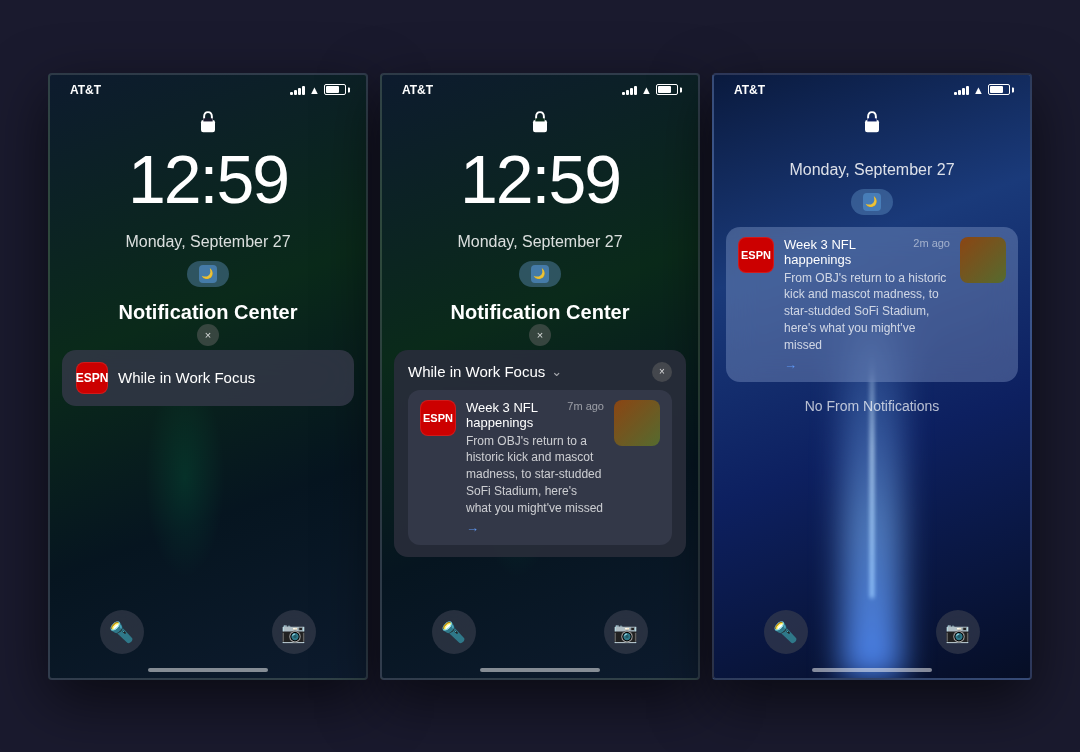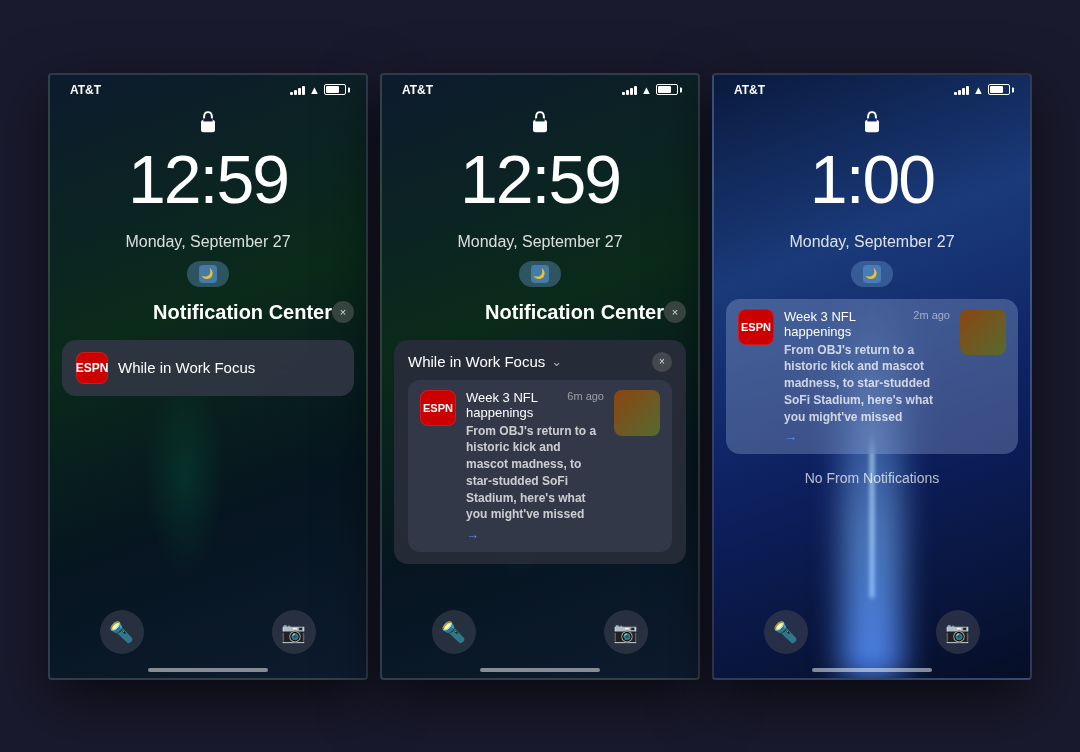--- a/index.html
+++ b/index.html
@@ -213,23 +213,24 @@
 
     
     .notification-center {
       position: relative;
       z-index: 10;
       margin: 14px 12px 0;
     }
 
     .nc-header {
       display: flex;
-      justify-content: flex-end;
-      align-items: center;
-      margin-bottom: 16px;
+      justify-content: flex-start;
+      align-items: center;
+      margin-bottom: 4px;
+      flex-direction: column;
     }
 
     .nc-title {
       font-size: 20px;
       font-weight: 700;
       color: white;
     }
 
     .nc-close {
       width: 22px;
@@ -359,21 +360,20 @@
     .notif-item-time {
       font-size: 11px;
       color: rgba(255,255,255,0.5);
       white-space: nowrap;
     }
 
     .notif-item-body {
       font-size: 12px;
       color: rgba(255,255,255,0.75);
       line-height: 1.4;
-      font-weight: bold;
     }
 
     .notif-item-image {
       width: 42px;
       height: 42px;
       border-radius: 8px;
       background: #8B5A2B;
       flex-shrink: 0;
       display: flex;
       align-items: center;
@@ -579,21 +579,21 @@
             <span style="color:rgba(255,255,255,0.6); font-size:13px;">⌄</span>
           </div>
           <div class="notif-group-close">×</div>
         </div>
 
         <div class="notif-item">
           <div class="notif-app-icon espn-icon" style="width:36px;height:36px; border-radius:8px; font-size:11px;">ESPN</div>
           <div class="notif-item-content">
             <div class="notif-item-header">
               <span class="notif-item-title">Week 3 NFL happenings</span>
-              <span class="notif-item-time">6m ago</span>
+              <span class="notif-item-time">7m ago</span>
             </div>
             <div class="notif-item-body">From OBJ's return to a historic kick and mascot madness, to star-studded SoFi Stadium, here's what you might've missed</div>
             <div class="notif-arrow">→</div>
           </div>
           <div class="notif-item-image" style="background: linear-gradient(135deg, #8B4513 0%, #556B2F 100%); width:46px; height:46px; border-radius:8px; flex-shrink:0;"></div>
         </div>
       </div>
     </div>
 
     <div class="bottom-controls">
@@ -627,21 +627,20 @@
     </div>
 
     <div class="lock-icon" style="position:relative;z-index:10;">
       <svg class="lock-svg" viewBox="0 0 30 36" fill="white">
         <rect x="6" y="14" width="18" height="16" rx="3" fill="white"></rect>
         <path d="M10 14 V10 Q10 4 15 4 Q20 4 20 10 V14" fill="none" stroke="white" stroke-width="2.5"></path>
         <rect x="9" y="12" width="12" height="4" fill="#0d2060"></rect>
       </svg>
     </div>
 
-    <div class="clock-time" style="position:relative;z-index:10;">1:00</div>
     <div class="clock-date" style="position:relative;z-index:10;">Monday, September 27</div>
 
     <div class="focus-indicator" style="position:relative;z-index:10;">
       <div class="focus-pill">
         <div class="focus-pill-icon">
           <span style="color:rgba(150,220,255,0.9); font-size:10px;">🌙</span>
         </div>
       </div>
     </div>
 

